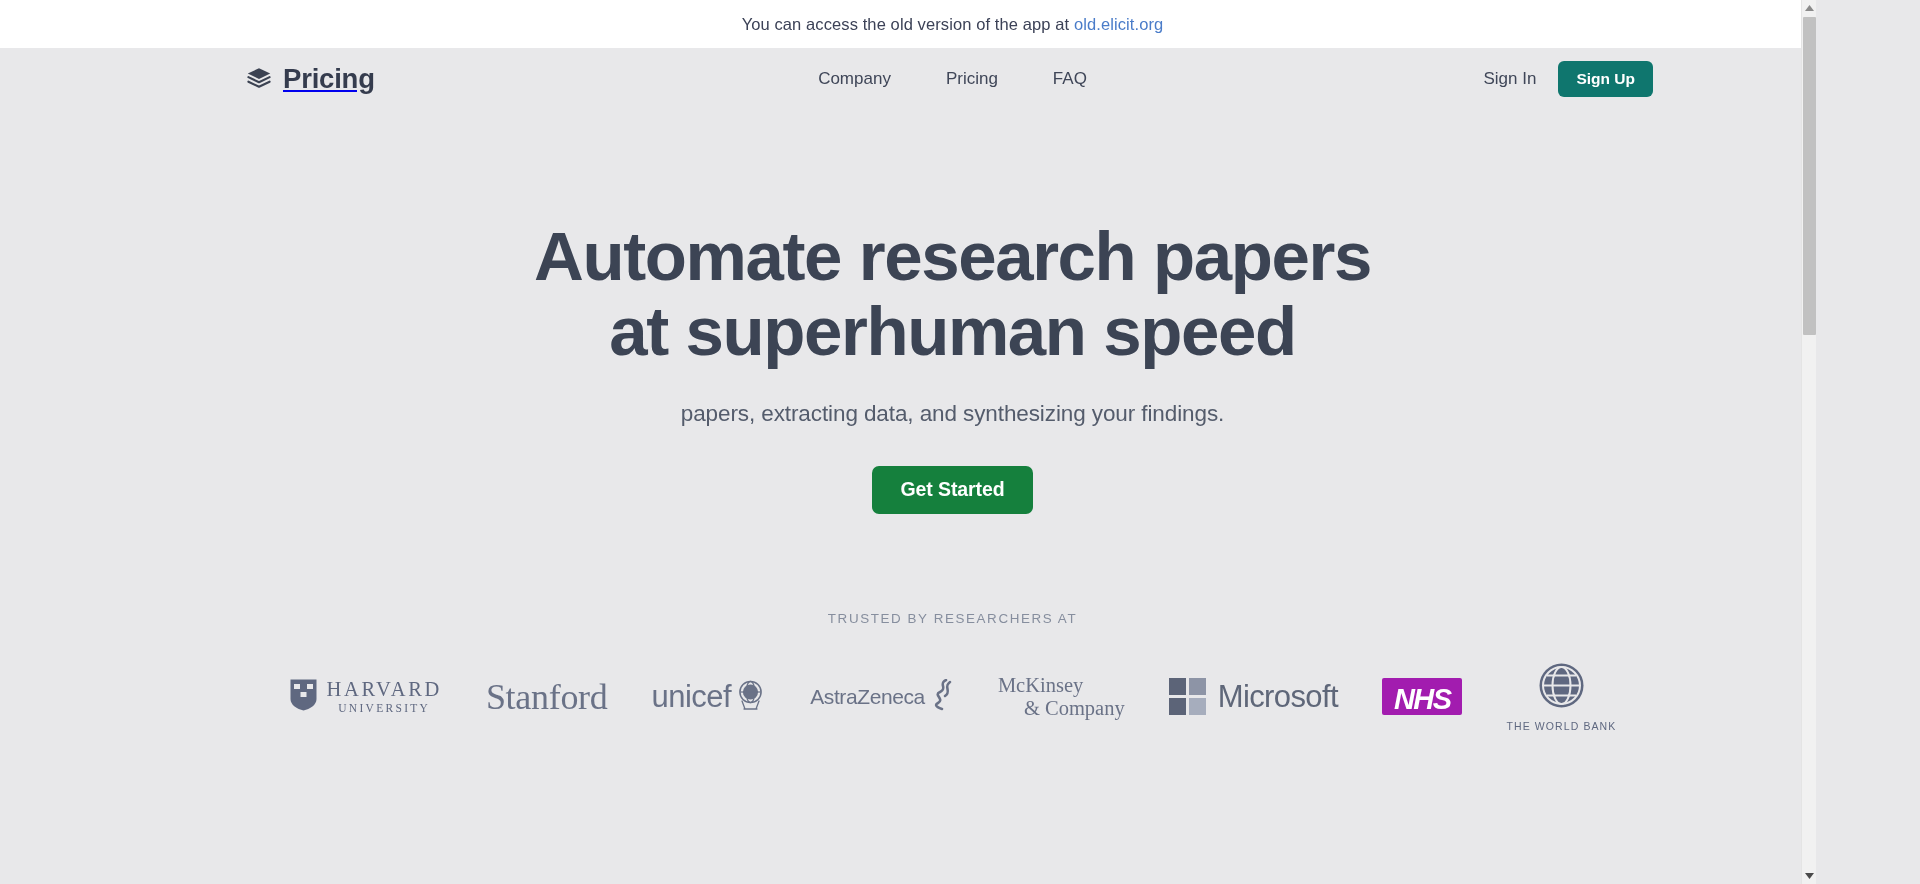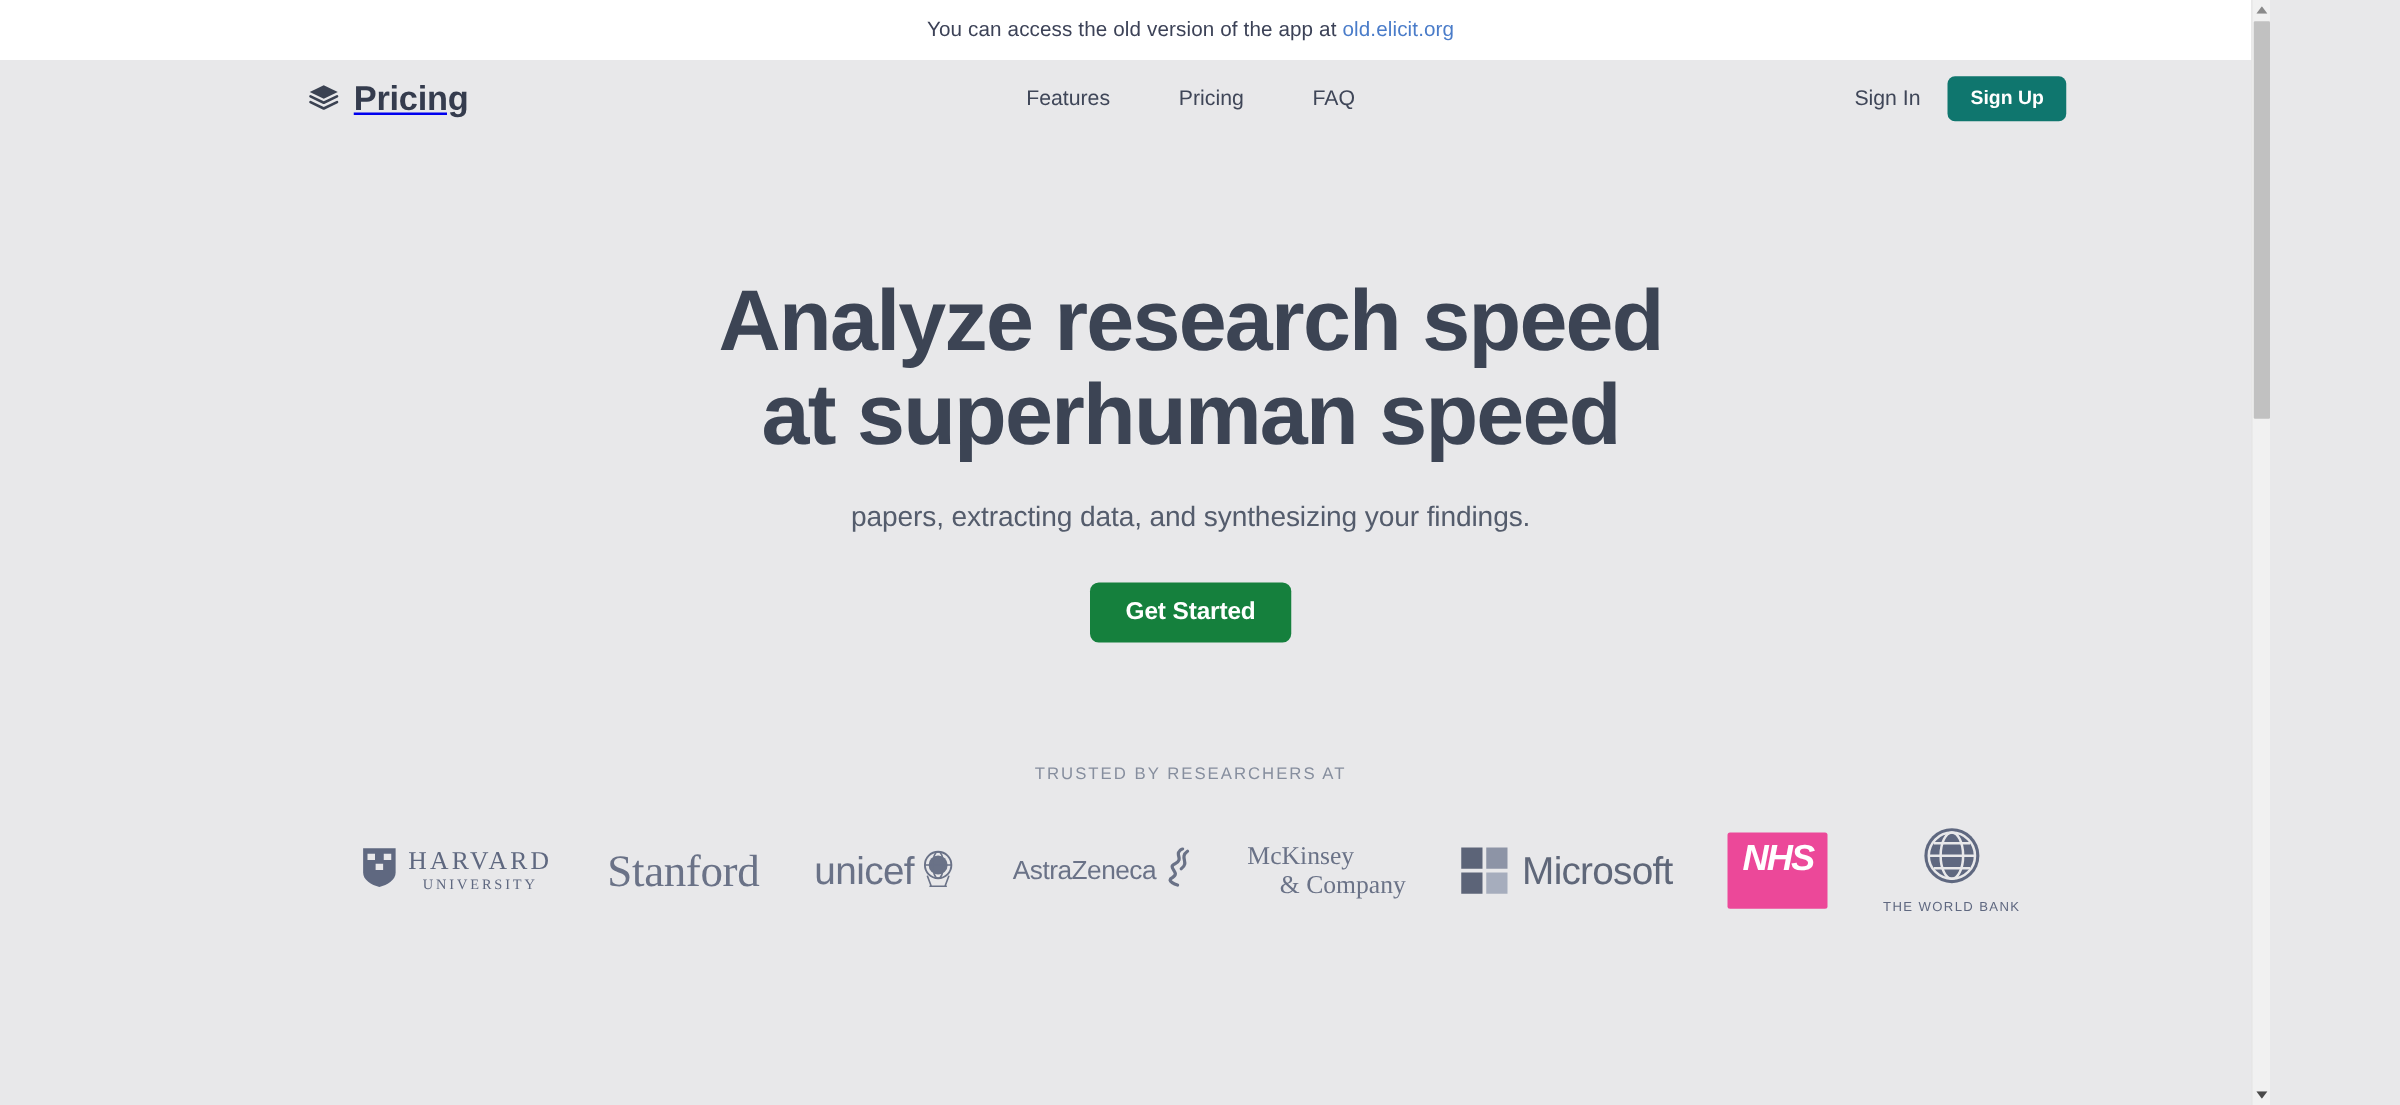--- a/index.html
+++ b/index.html
@@ -263,23 +263,23 @@
   .ms-q4 { background: #a6adbd; }
   .ms-txt {
     font-size: 31px;
     color: #5f6779;
     letter-spacing: -0.6px;
     line-height: 1;
   }
 
   
   .nhs-box {
-    background: #ec4899;
+    background: #a21caf;
     border-radius: 2px;
-    padding: 7px 12px 25px;
+    padding: 7px 12px 1px;
   }
   .nhs-txt {
     color: #ffffff;
     font-size: 29px;
     font-weight: bold;
     font-style: italic;
     letter-spacing: -1.6px;
     line-height: 1;
   }
 
@@ -348,34 +348,34 @@
           <svg class="brand-icon" viewBox="0 0 26 26" aria-hidden="true">
             <path d="M13 2.2 L24.2 7.6 L13 13 L1.8 7.6 Z" fill="#3b4252"></path>
             <path d="M2.4 11.1 L13 16.2 L23.6 11.1" fill="none" stroke="#3b4252" stroke-width="2.1" stroke-linecap="round" stroke-linejoin="round"></path>
             <path d="M2.4 15.7 L13 20.8 L23.6 15.7" fill="none" stroke="#3b4252" stroke-width="2.1" stroke-linecap="round" stroke-linejoin="round"></path>
           </svg>
         </span>
         <span class="brand-name">Pricing</span>
       </a>
 
       <nav class="nav-links">
-        <a class="nav-link" href="#">Features</a>
+        <a class="nav-link" href="#">Company</a>
         <a class="nav-link" href="#">Pricing</a>
         <a class="nav-link" href="#">FAQ</a>
       </nav>
 
       <div class="nav-actions">
         <a class="signin-link" href="#">Sign In</a>
         <button class="signup-btn">Sign Up</button>
       </div>
     </div>
 
     <div class="hero">
       <h1 class="hero-title">
-        <span class="line">Analyze research speed</span>
+        <span class="line">Automate research papers</span>
         <span class="line">at superhuman speed</span>
       </h1>
 
       <p class="hero-sub">
         <span class="line">papers, extracting data, and synthesizing your findings.</span>
       </p>
 
       <div class="cta-wrap">
         <button class="cta-btn">Get Started</button>
       </div>

